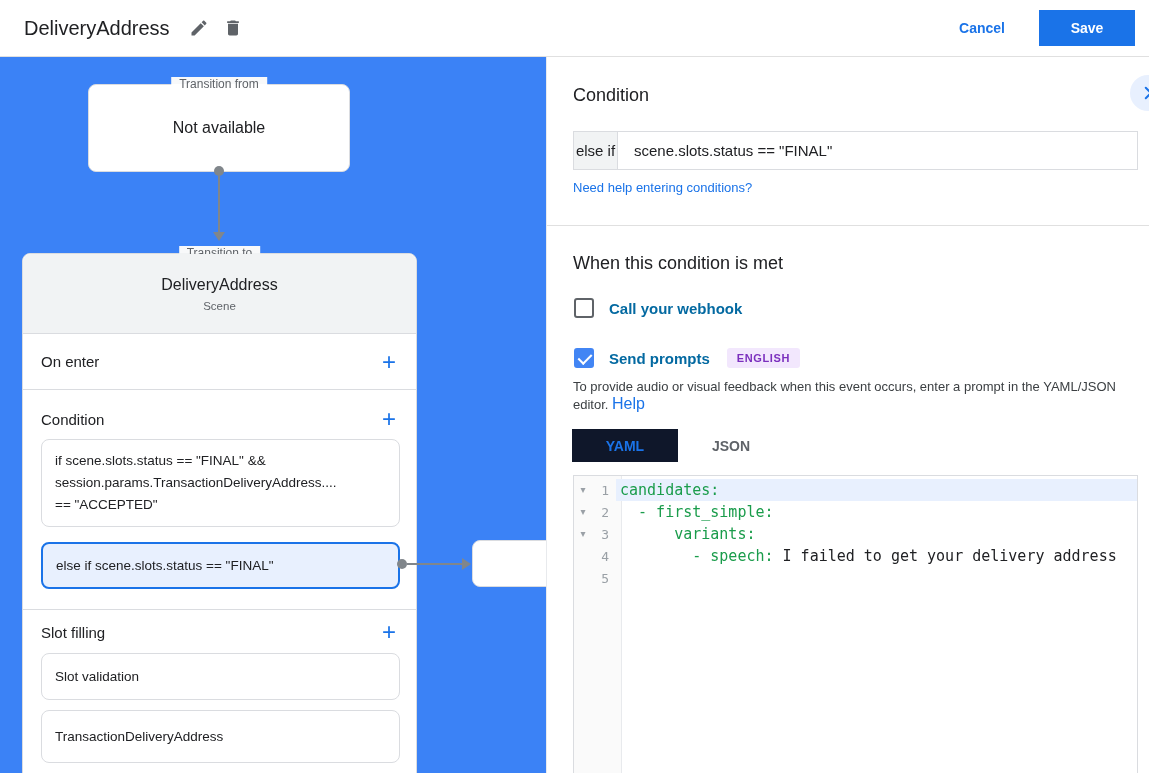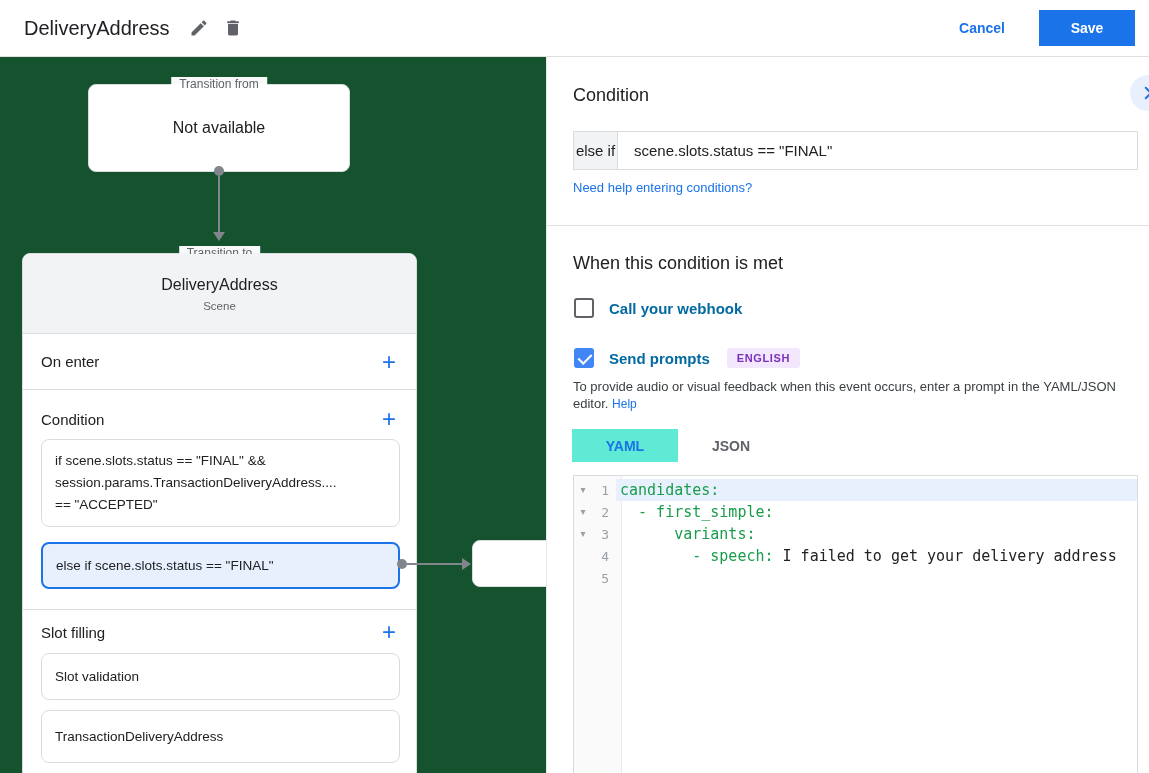--- a/index.html
+++ b/index.html
@@ -14,21 +14,21 @@
   .icon-btn { width:34px; height:34px; border:none; background:transparent; border-radius:50%;
               display:flex; align-items:center; justify-content:center; cursor:pointer; }
   .icon-btn svg { fill:#5f6368; }
   .topbar-spacer { flex:1; }
   .btn-cancel { background:transparent; border:none; color:#1a73e8; font-size:14px; font-weight:600;
                 font-family:"Liberation Sans",sans-serif; padding:8px 16px; margin-right:18px; cursor:pointer; }
   .btn-save { background:#1a73e8; border:none; color:#fff; font-size:14px; font-weight:600;
               font-family:"Liberation Sans",sans-serif; width:96px; height:36px; border-radius:0; cursor:pointer; }
 
   
-  .left-panel { position:absolute; top:57px; left:0; width:546px; bottom:0; background:#14532d; overflow:hidden; }
+  .left-panel { position:absolute; top:57px; left:0; width:546px; bottom:0; background:#3b82f6; overflow:hidden; }
 
   .tf-box { position:absolute; left:88px; top:27px; width:262px; height:88px; background:#fff;
             border:1px solid #dadce0; border-radius:8px; display:flex; align-items:center; justify-content:center; }
   .legend { position:absolute; top:-8px; left:50%; transform:translateX(-50%); font-size:12px; color:#5f6368;
             padding:0 8px; white-space:nowrap; }
   .legend-tf { background:linear-gradient(180deg,#f8f9fa 50%,#ffffff 50%); }
   .legend-card { background:linear-gradient(180deg,#f8f9fa 50%,#f1f3f4 50%); }
   .tf-content { font-size:16px; color:#202124; }
 
   .conn-dot { position:absolute; width:10px; height:10px; border-radius:50%; background:#80868b; }
@@ -104,21 +104,21 @@
   .check-label { font-size:15px; font-weight:600; color:#0369a1; cursor:pointer; }
   .lang-badge { margin-left:17px; background:#f2e7fd; color:#7b2fbe; font-size:11px; font-weight:600;
                 letter-spacing:0.6px; padding:4px 10px; border-radius:3px; }
 
   .rp-desc { position:absolute; left:26px; top:321px; width:568px; font-size:13px; line-height:17px; color:#3c4043; }
 
   .tabs { position:absolute; left:25px; top:372px; display:flex; }
   .tab { width:106px; height:33px; display:flex; align-items:center; justify-content:center;
          font-size:14px; font-weight:600; cursor:pointer; border:none; background:transparent;
          font-family:"Liberation Sans",sans-serif; }
-  .tab.active { background:#5eead4; color:#1a73e8; }
+  .tab.active { background:#0f172a; color:#1a73e8; }
   .tab.inactive { color:#5f6368; }
 
   .editor { position:absolute; left:26px; top:418px; width:565px; height:330px;
             border:1px solid #dadce0; background:#fff; }
   .gutter-col { position:absolute; left:0; top:0; bottom:0; width:48px; background:#fafafa;
                 border-right:1px solid #e8eaed; }
   .code-rows { position:absolute; left:0; top:3px; right:0; }
   .code-row { position:relative; display:flex; height:22px; align-items:center; }
   .g-fold { width:18px; text-align:center; font-size:10px; color:#9aa0a6; cursor:pointer; line-height:22px; }
   .g-fold.has-arrow::before { content:"▾"; }
@@ -238,21 +238,21 @@
       <span class="check-label">Call your webhook</span>
     </div>
 
     <div class="check-row check-row-2">
       <span class="checkbox checked"></span>
       <span class="check-label">Send prompts</span>
       <span class="lang-badge">ENGLISH</span>
     </div>
 
     <p class="rp-desc"><span>To provide audio or visual feedback when this event occurs, enter a prompt in the YAML/JSON editor.</span>
-      <a class="link" style="font-size:12px;">Help</a></p>
+      <a class="link" style="font-size:16px;">Help</a></p>
 
     <div class="tabs">
       <button class="tab active">YAML</button>
       <button class="tab inactive">JSON</button>
     </div>
 
     <div class="editor">
       <div class="gutter-col"></div>
       <div class="code-rows">
 

